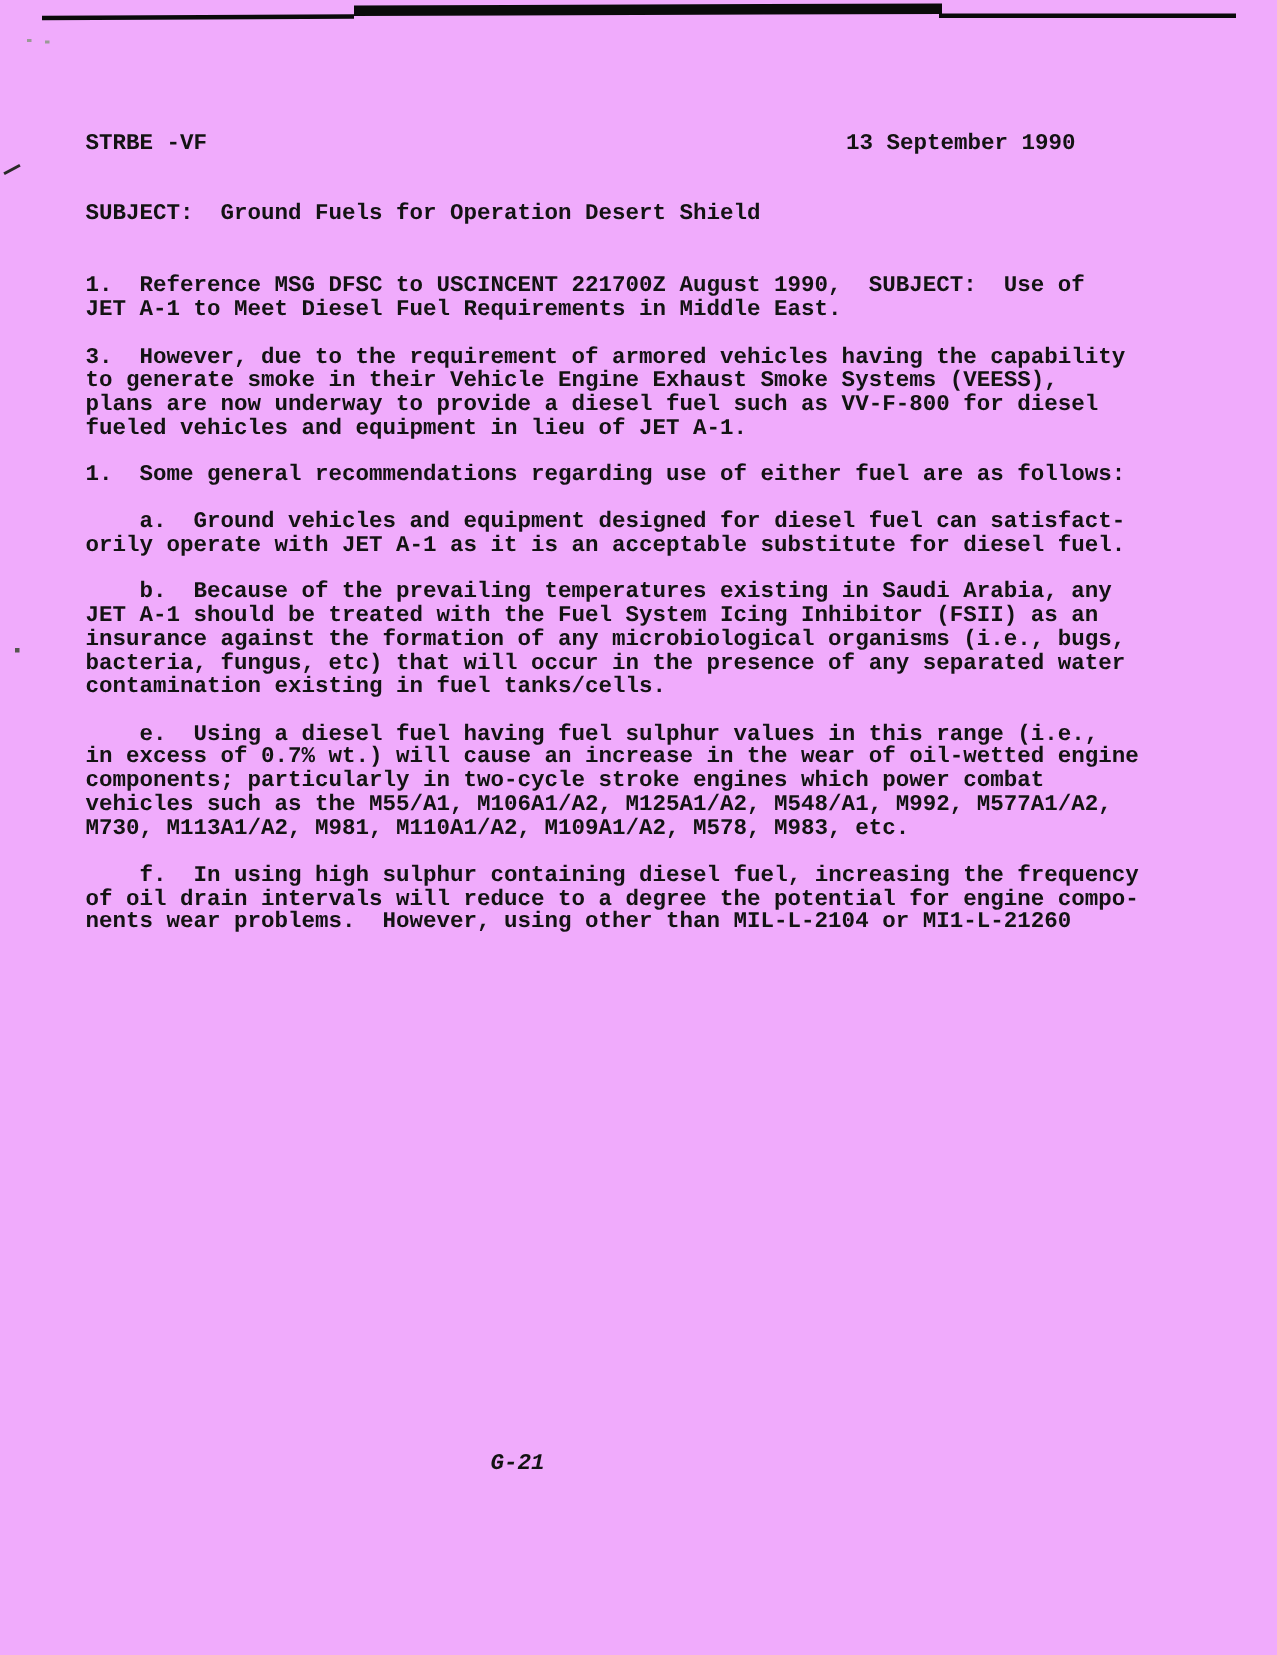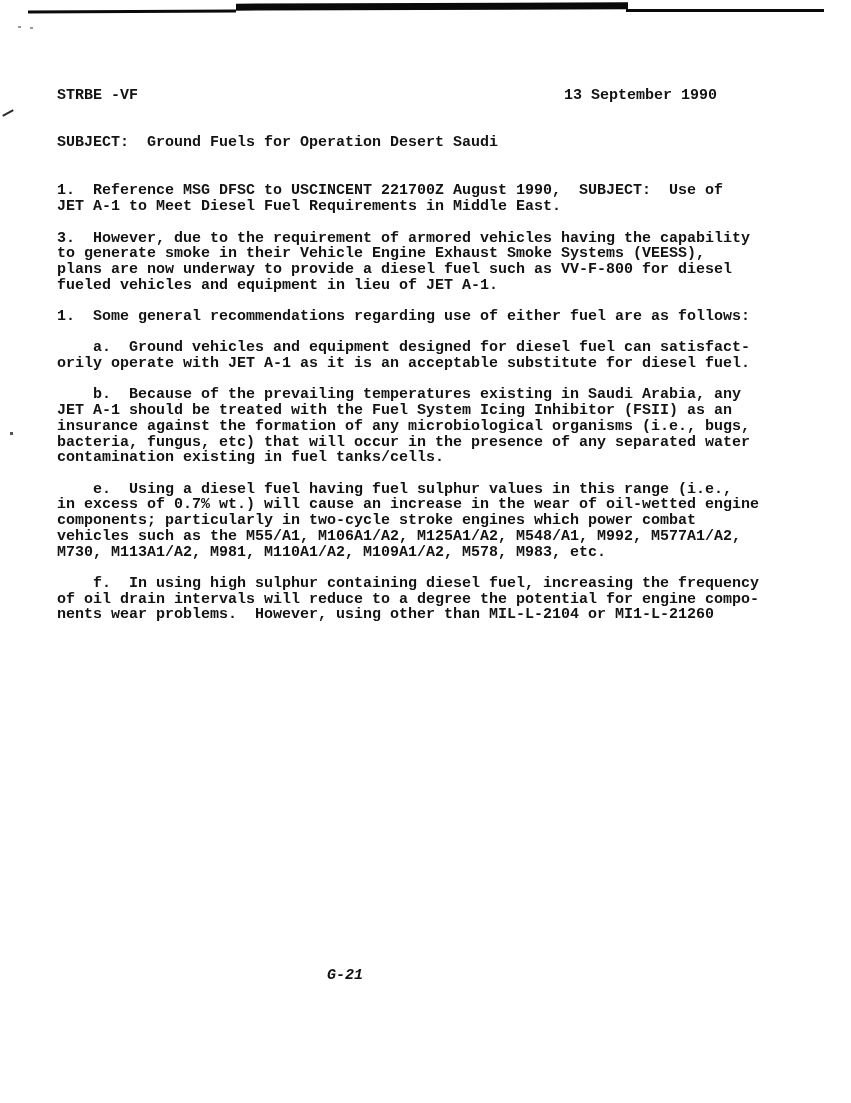--- a/index.html
+++ b/index.html
@@ -5,21 +5,21 @@
   html, body {
     margin: 0;
     padding: 0;
     background: #e8e8e6;
   }
   .page {
     position: relative;
     width: 851px;
     height: 1103px;
     margin: 0 auto;
-    background: #ffffff;
+    background: #f0abfc;
     overflow: hidden;
     font-family: "Liberation Mono", "DejaVu Sans Mono", monospace;
     font-size: 15px;
     line-height: 15.7px;
     font-weight: bold;
     color: #131313;
   }
   
   .artifact { position: absolute; background: #0a0a0a; }
   .artifact.a1 { left: 28px;  top: 10px; width: 208px; height: 3px; transform: rotate(-0.3deg); }
@@ -77,21 +77,21 @@
   <div class="artifact tick"></div>
   <div class="artifact speck"></div>
 
   <div class="content">
 
     <div class="header-row">
       <span class="office-symbol">STRBE -VF</span>
       <span class="memo-date">13 September 1990</span>
     </div>
 
-    <div class="subject">SUBJECT:  Ground Fuels for Operation Desert Saudi</div>
+    <div class="subject">SUBJECT:  Ground Fuels for Operation Desert Shield</div>
 
     <div class="body-text">
       <p>1.  Reference MSG DFSC to USCINCENT 221700Z August 1990,  SUBJECT:  Use of
 JET A-1 to Meet Diesel Fuel Requirements in Middle East.</p>
       <p>3.  However, due to the requirement of armored vehicles having the capability
 to generate smoke in their Vehicle Engine Exhaust Smoke Systems (VEESS),
 plans are now underway to provide a diesel fuel such as VV-F-800 for diesel
 fueled vehicles and equipment in lieu of JET A-1.</p>
       <p>1.  Some general recommendations regarding use of either fuel are as follows:</p>
       <p>    a.  Ground vehicles and equipment designed for diesel fuel can satisfact-

